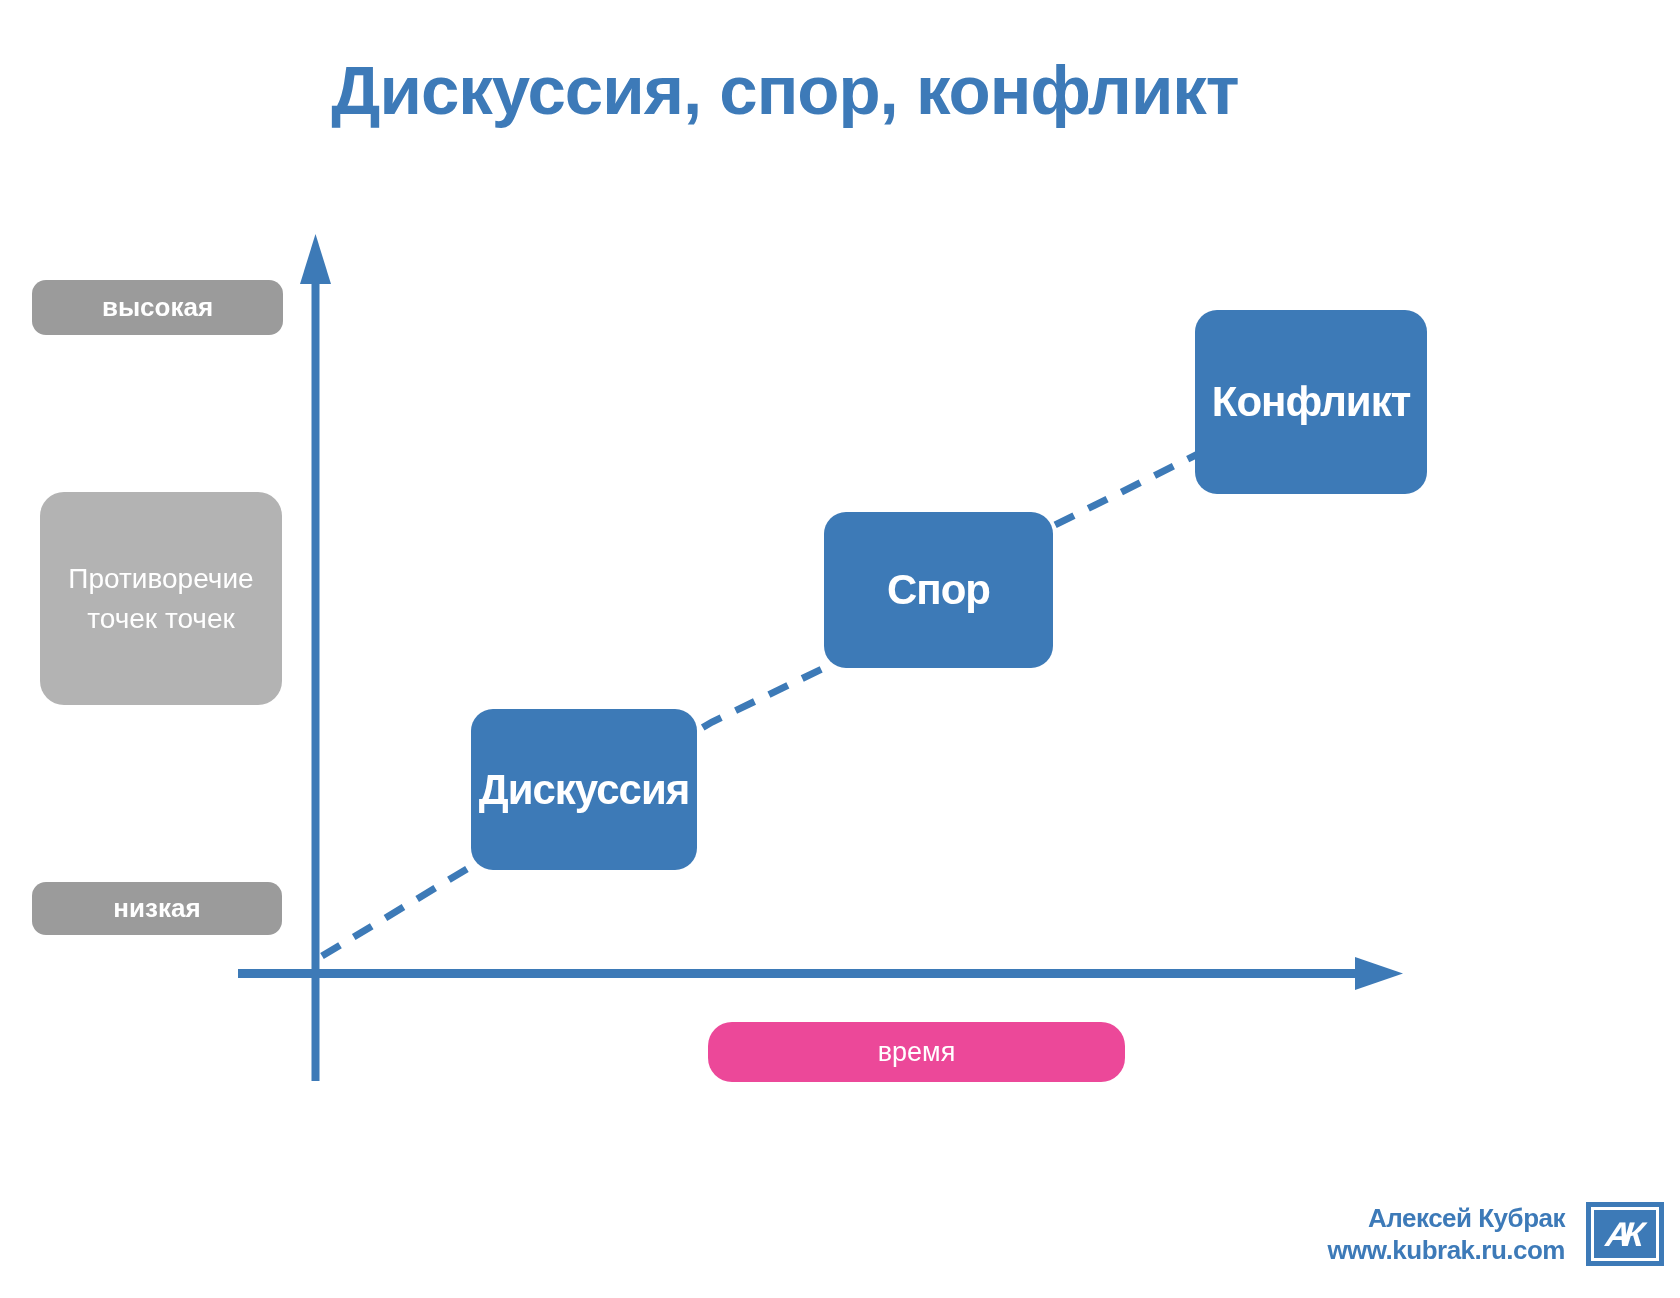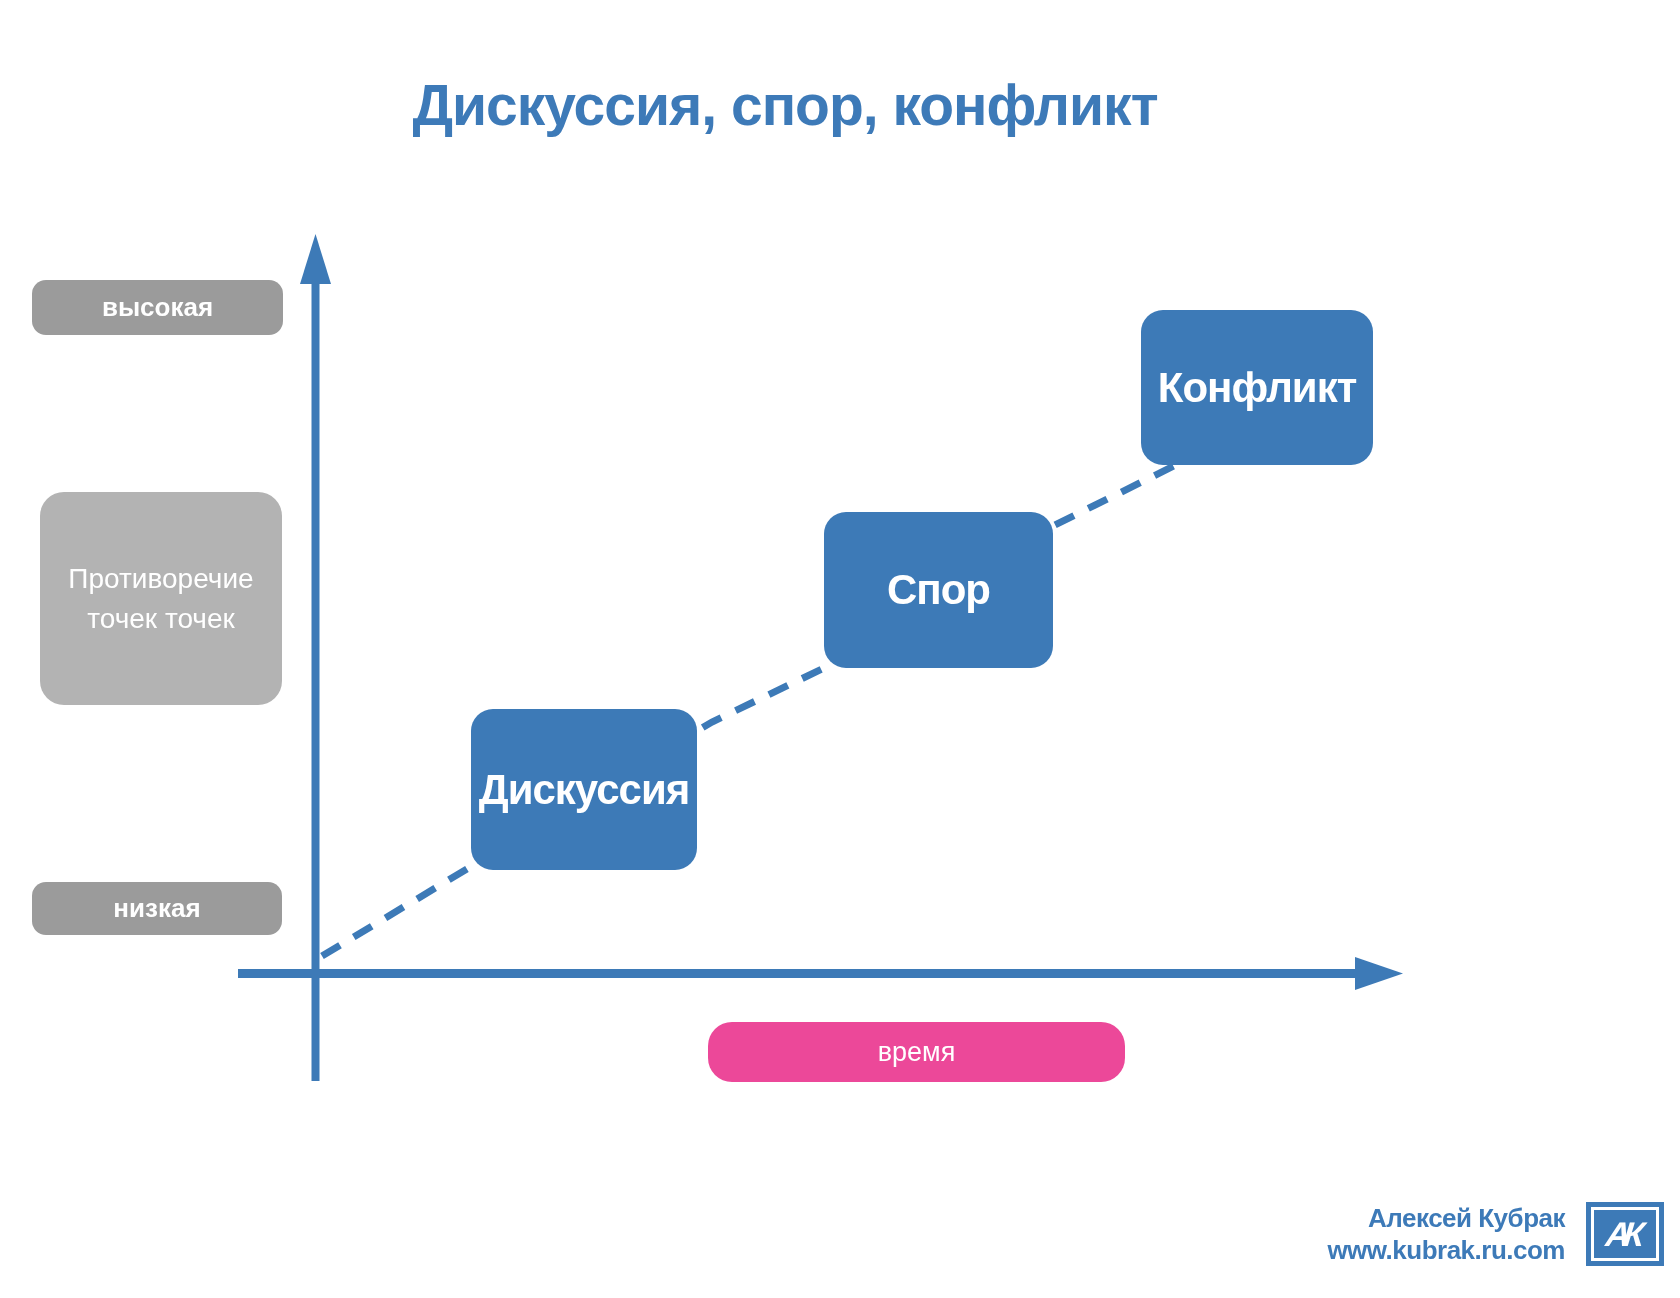--- a/index.html
+++ b/index.html
@@ -1,22 +1,22 @@
 <!DOCTYPE html>
 <html><head>
 <meta charset="utf-8">
 <style>
   html,body{margin:0;padding:0;background:#ffffff;}
   .slide{
     position:relative;width:1680px;height:1298px;background:#ffffff;overflow:hidden;
     font-family:"Liberation Sans", sans-serif;
   }
   .title{
-    position:absolute;left:0;top:74px;width:1570px;margin:0;
-    text-align:center;font-size:57px;line-height:62px;font-weight:bold;
+    position:absolute;left:0;top:60px;width:1570px;margin:0;
+    text-align:center;font-size:69px;line-height:62px;font-weight:bold;
     letter-spacing:-1px;color:#3d7ab8;
   }
   svg.axes{position:absolute;left:0;top:0;z-index:1;}
   .pill{
     position:absolute;z-index:2;display:flex;align-items:center;justify-content:center;
     color:#ffffff;box-sizing:border-box;
   }
   .pill.dark{background:#9b9b9b;border-radius:14px;font-weight:bold;font-size:26px;}
   .pill.light{background:#ec4899;border-radius:24px;font-weight:normal;font-size:27px;}
   .pill.tall{background:#b3b3b3;border-radius:24px;font-weight:normal;font-size:28px;
@@ -25,21 +25,21 @@
   .pill-low{left:32px;top:882px;width:250px;height:53px;}
   .ybox{left:40px;top:492px;width:242px;height:213px;}
   .xbox{left:708px;top:1022px;width:417px;height:60px;}
   .stage{
     position:absolute;z-index:3;display:flex;align-items:center;justify-content:center;
     background:#3d7ab7;border-radius:22px;color:#ffffff;font-weight:bold;
     font-size:42px;letter-spacing:-1px;
   }
   .stage-1{left:471px;top:709px;width:226px;height:161px;}
   .stage-2{left:824px;top:512px;width:229px;height:156px;}
-  .stage-3{left:1141px;top:310px;width:232px;height:155px;}
+  .stage-3{left:1195px;top:310px;width:232px;height:184px;}
   .credit{
     position:absolute;right:115px;top:1202px;z-index:2;text-align:right;
     color:#3d7ab8;font-weight:bold;font-size:26px;line-height:32px;letter-spacing:-0.5px;margin-left:40px;
   }
   .logo{
     position:absolute;left:1586px;top:1202px;width:78px;height:64px;z-index:2;
     background:#3d7ab7;display:flex;align-items:center;justify-content:center;
     box-sizing:border-box;
   }
   .logo-inner{

